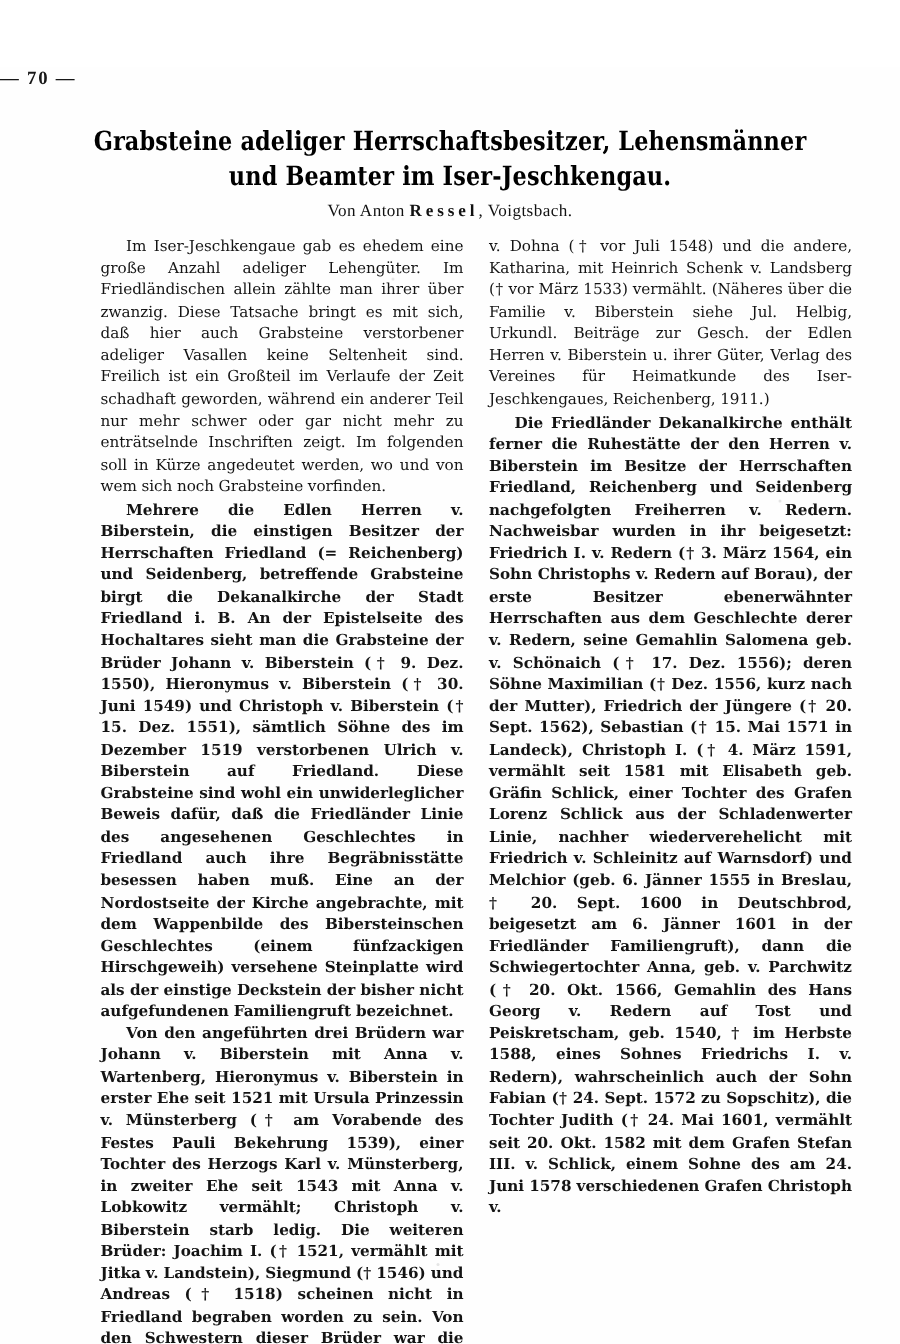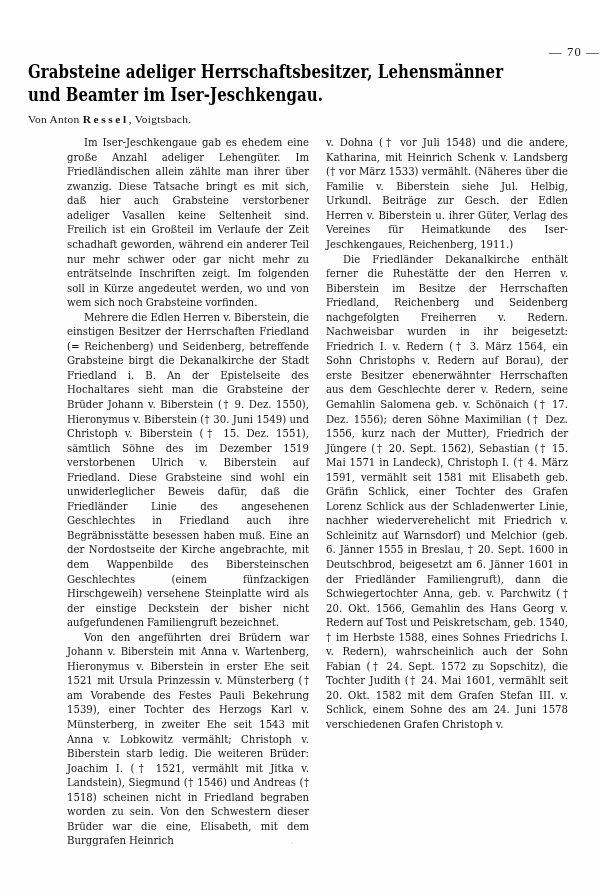--- a/index.html
+++ b/index.html
@@ -20,34 +20,35 @@
     width: 600px;
     height: 896px;
     box-sizing: border-box;
     padding: 0;
     position: relative;
     background: #fefefe;
   }
 
   
   .folio {
-    text-align: right;
+    text-align: left;
     font-family: "Liberation Serif", "DejaVu Serif", serif;
     font-size: 12.5px;
     letter-spacing: 1.2px;
     color: #171717;
     margin-top: 45px;
     height: 16px;
-    font-weight: 400;
+    font-weight: 700;
   }
 
   
   .title-block {
+    margin-top: 22px;
     padding: 0 28px;
-    text-align: left;
+    text-align: center;
   }
   .article-title {
     font-family: "DejaVu Serif", "Liberation Serif", serif;
     font-weight: 700;
     font-size: 16.6px;
     line-height: 1.30;
     letter-spacing: 0.1px;
     color: #000;
     font-stretch: condensed;
     transform: scaleY(1.06);
@@ -81,20 +82,21 @@
     font-size: 10.15px;
     line-height: 14.55px;
     text-align: justify;
     text-justify: inter-word;
     color: #141414;
     word-spacing: -0.2px;
     hyphens: manual;
   }
   .col p + p {
     margin-top: 0px;
+    font-weight: bold;
   }
   .col p.indent {
     text-indent: 17px;
   }
   .sp-wide {
     letter-spacing: 2.6px;
     font-weight: 600;
   }
 
   

